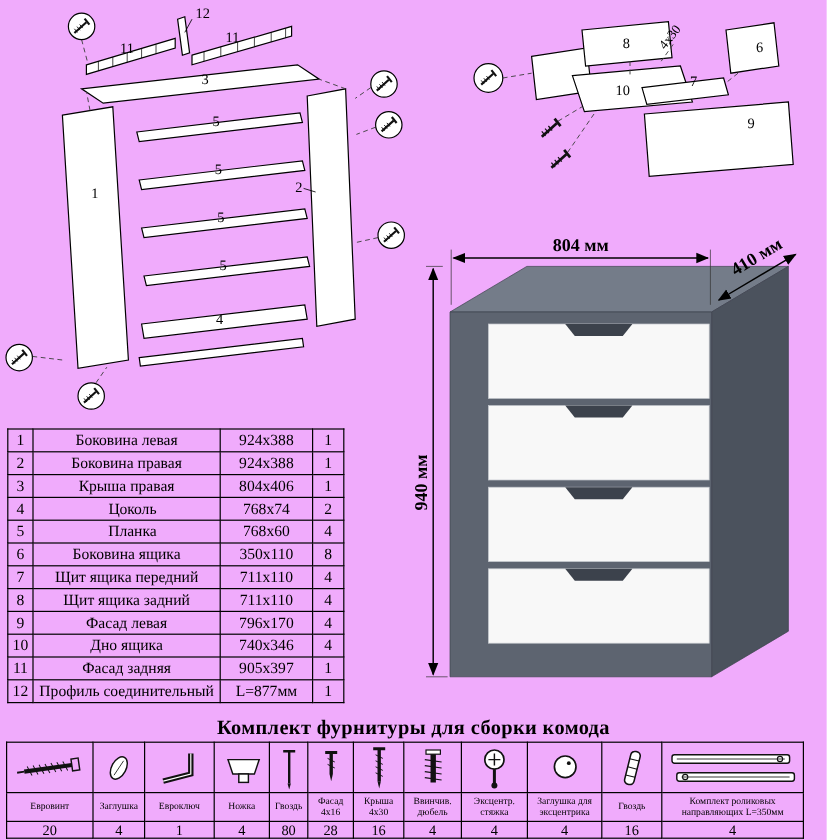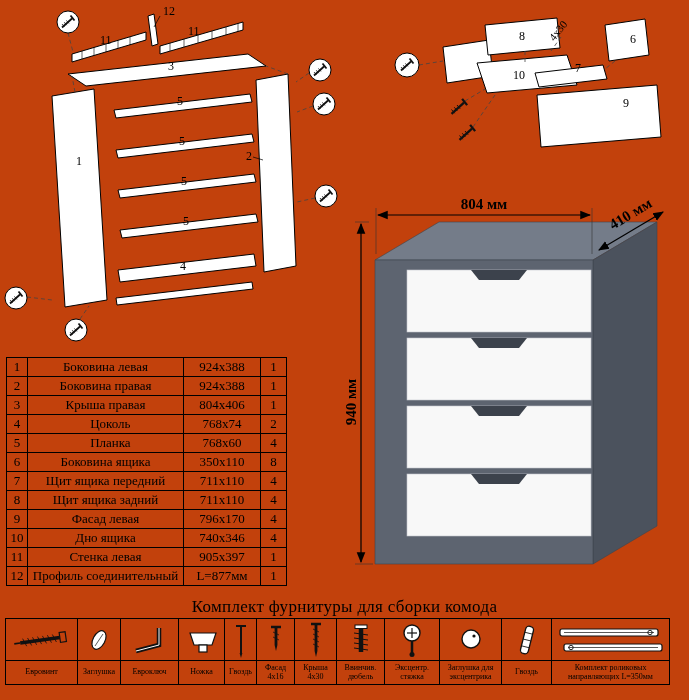--- a/index.html
+++ b/index.html
@@ -1,36 +1,36 @@
 <!DOCTYPE html>
 <html><head>
 <meta charset="utf-8">
 <style>
   * { margin:0; padding:0; box-sizing:border-box; }
   html,body { background:#fff; }
   body { font-family:"Liberation Serif", serif; color:#000; }
-  .sheet { position:relative; width:689px; height:700px; background:#c2410c; overflow:hidden; }
+  .sheet { position:relative; width:689px; height:700px; background:#f0abfc; overflow:hidden; }
 
   svg { display:block; }
   svg text { font-family:"Liberation Serif", serif; fill:#000; }
   .plbl { font-size:12px; }
   .dim  { font-size:15px; font-weight:bold; }
 
   .frame-diagram  { position:absolute; left:0;   top:0;   }
   .drawer-diagram { position:absolute; left:385px; top:3px; }
   .dresser        { position:absolute; left:345px; top:192px; }
 
   table { border-collapse:collapse; }
 
   .parts { position:absolute; left:6px; top:357px; font-size:13px; }
   .parts td { border:1px solid #000; height:19px; padding:0 3px; line-height:1.05; white-space:nowrap;text-align:center; }
   .parts td.c { text-align:center; }
 
   .hw-title { position:absolute; left:0; top:597px; width:689px; text-align:center;
-              font-size:17px; letter-spacing:0.3px; }
+              font-size:17px; letter-spacing:0.3px;font-weight:bold; }
 
   .hw { position:absolute; left:5px; top:618px; text-align:center; table-layout:fixed; }
   .hw td { border:1px solid #000; padding:0 1px; overflow:hidden; }
   .hw .icon-row td { height:42px; vertical-align:middle; }
   .hw .icon-row svg { margin:0 auto; }
   .hw .name-row td { height:24px; font-size:8px; line-height:1.1; vertical-align:middle; }
   .hw .qty-row td  { height:14px; font-size:12px; line-height:1; }
 </style>
 </head>
 <body>
@@ -272,21 +272,21 @@
           <td class="c">4</td>
         </tr>
       <tr>
           <td class="c">10</td>
           <td>Дно ящика</td>
           <td class="c">740x346</td>
           <td class="c">4</td>
         </tr>
       <tr>
           <td class="c">11</td>
-          <td>Стенка левая</td>
+          <td>Фасад задняя</td>
           <td class="c">905x397</td>
           <td class="c">1</td>
         </tr>
       <tr>
           <td class="c">12</td>
           <td>Профиль соединительный</td>
           <td class="c">L=877мм</td>
           <td class="c">1</td>
         </tr>
     </tbody>
@@ -425,16 +425,30 @@
         <td>Ножка</td>
         <td>Гвоздь</td>
         <td>Фасад 4x16</td>
         <td>Крыша 4x30</td>
         <td>Ввинчив. дюбель</td>
         <td>Эксцентр. стяжка</td>
         <td>Заглушка для эксцентрика</td>
         <td>Гвоздь</td>
         <td>Комплект роликовых направляющих L=350мм</td>
       </tr>
+      <tr class="qty-row">
+        <td>20</td>
+        <td>4</td>
+        <td>1</td>
+        <td>4</td>
+        <td>80</td>
+        <td>28</td>
+        <td>16</td>
+        <td>4</td>
+        <td>4</td>
+        <td>4</td>
+        <td>16</td>
+        <td>4</td>
+      </tr>
     </tbody>
   </table>
 
 </div>
 
 </body></html>

